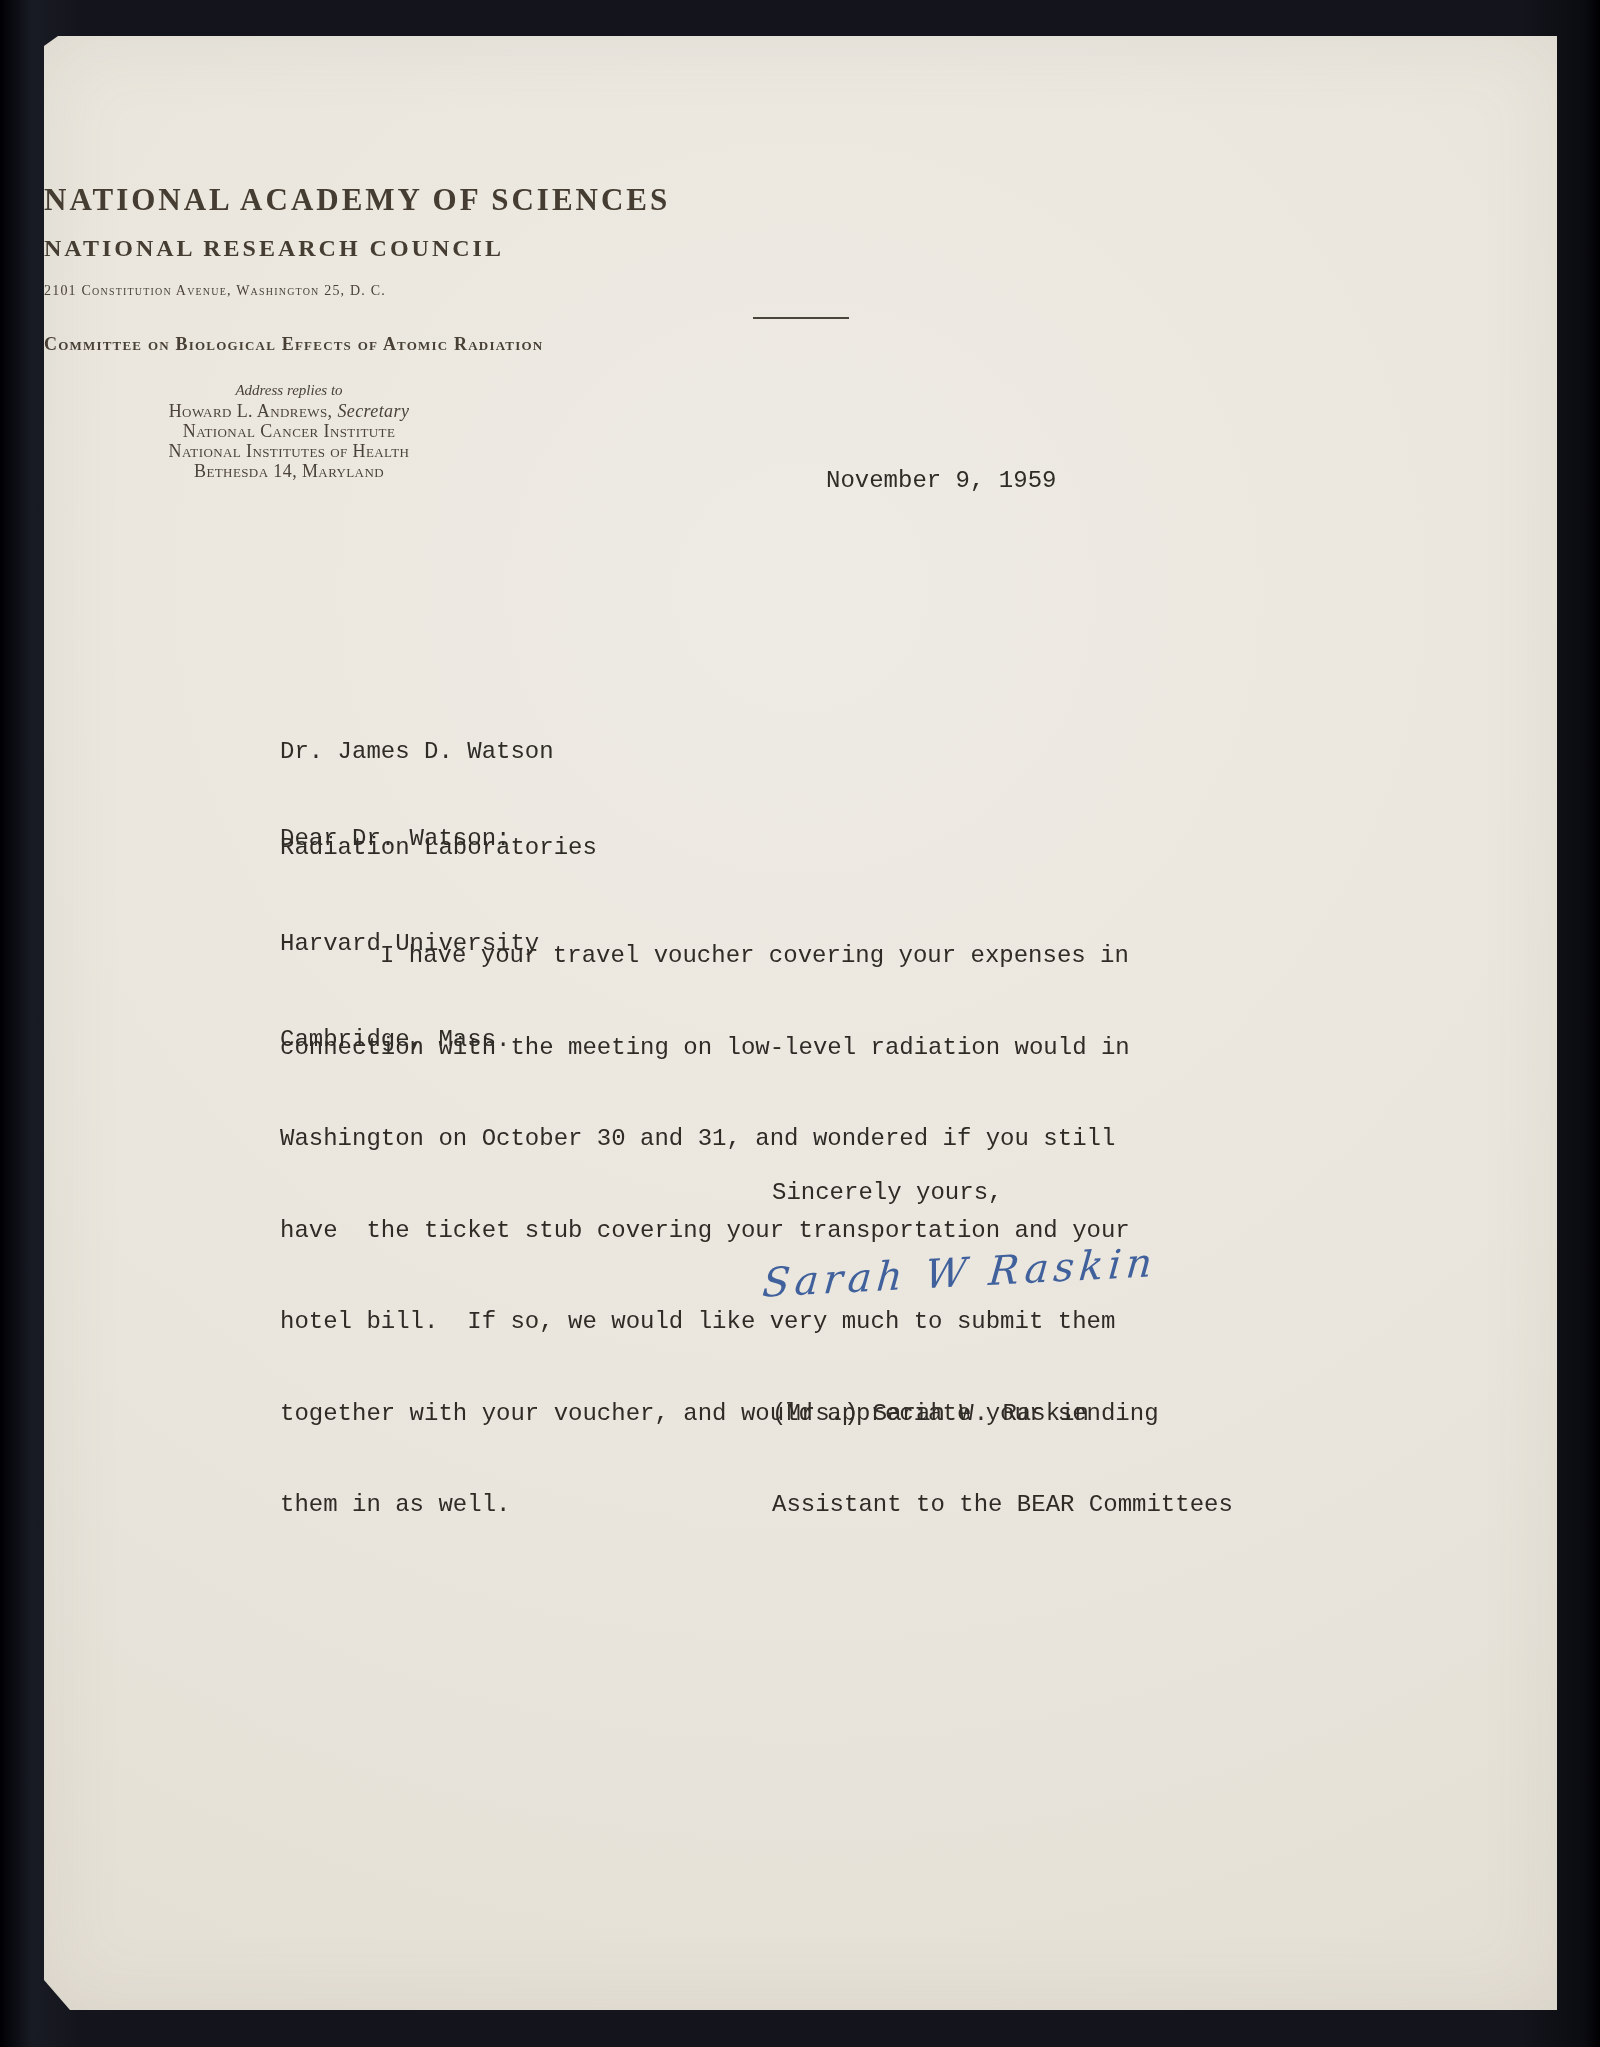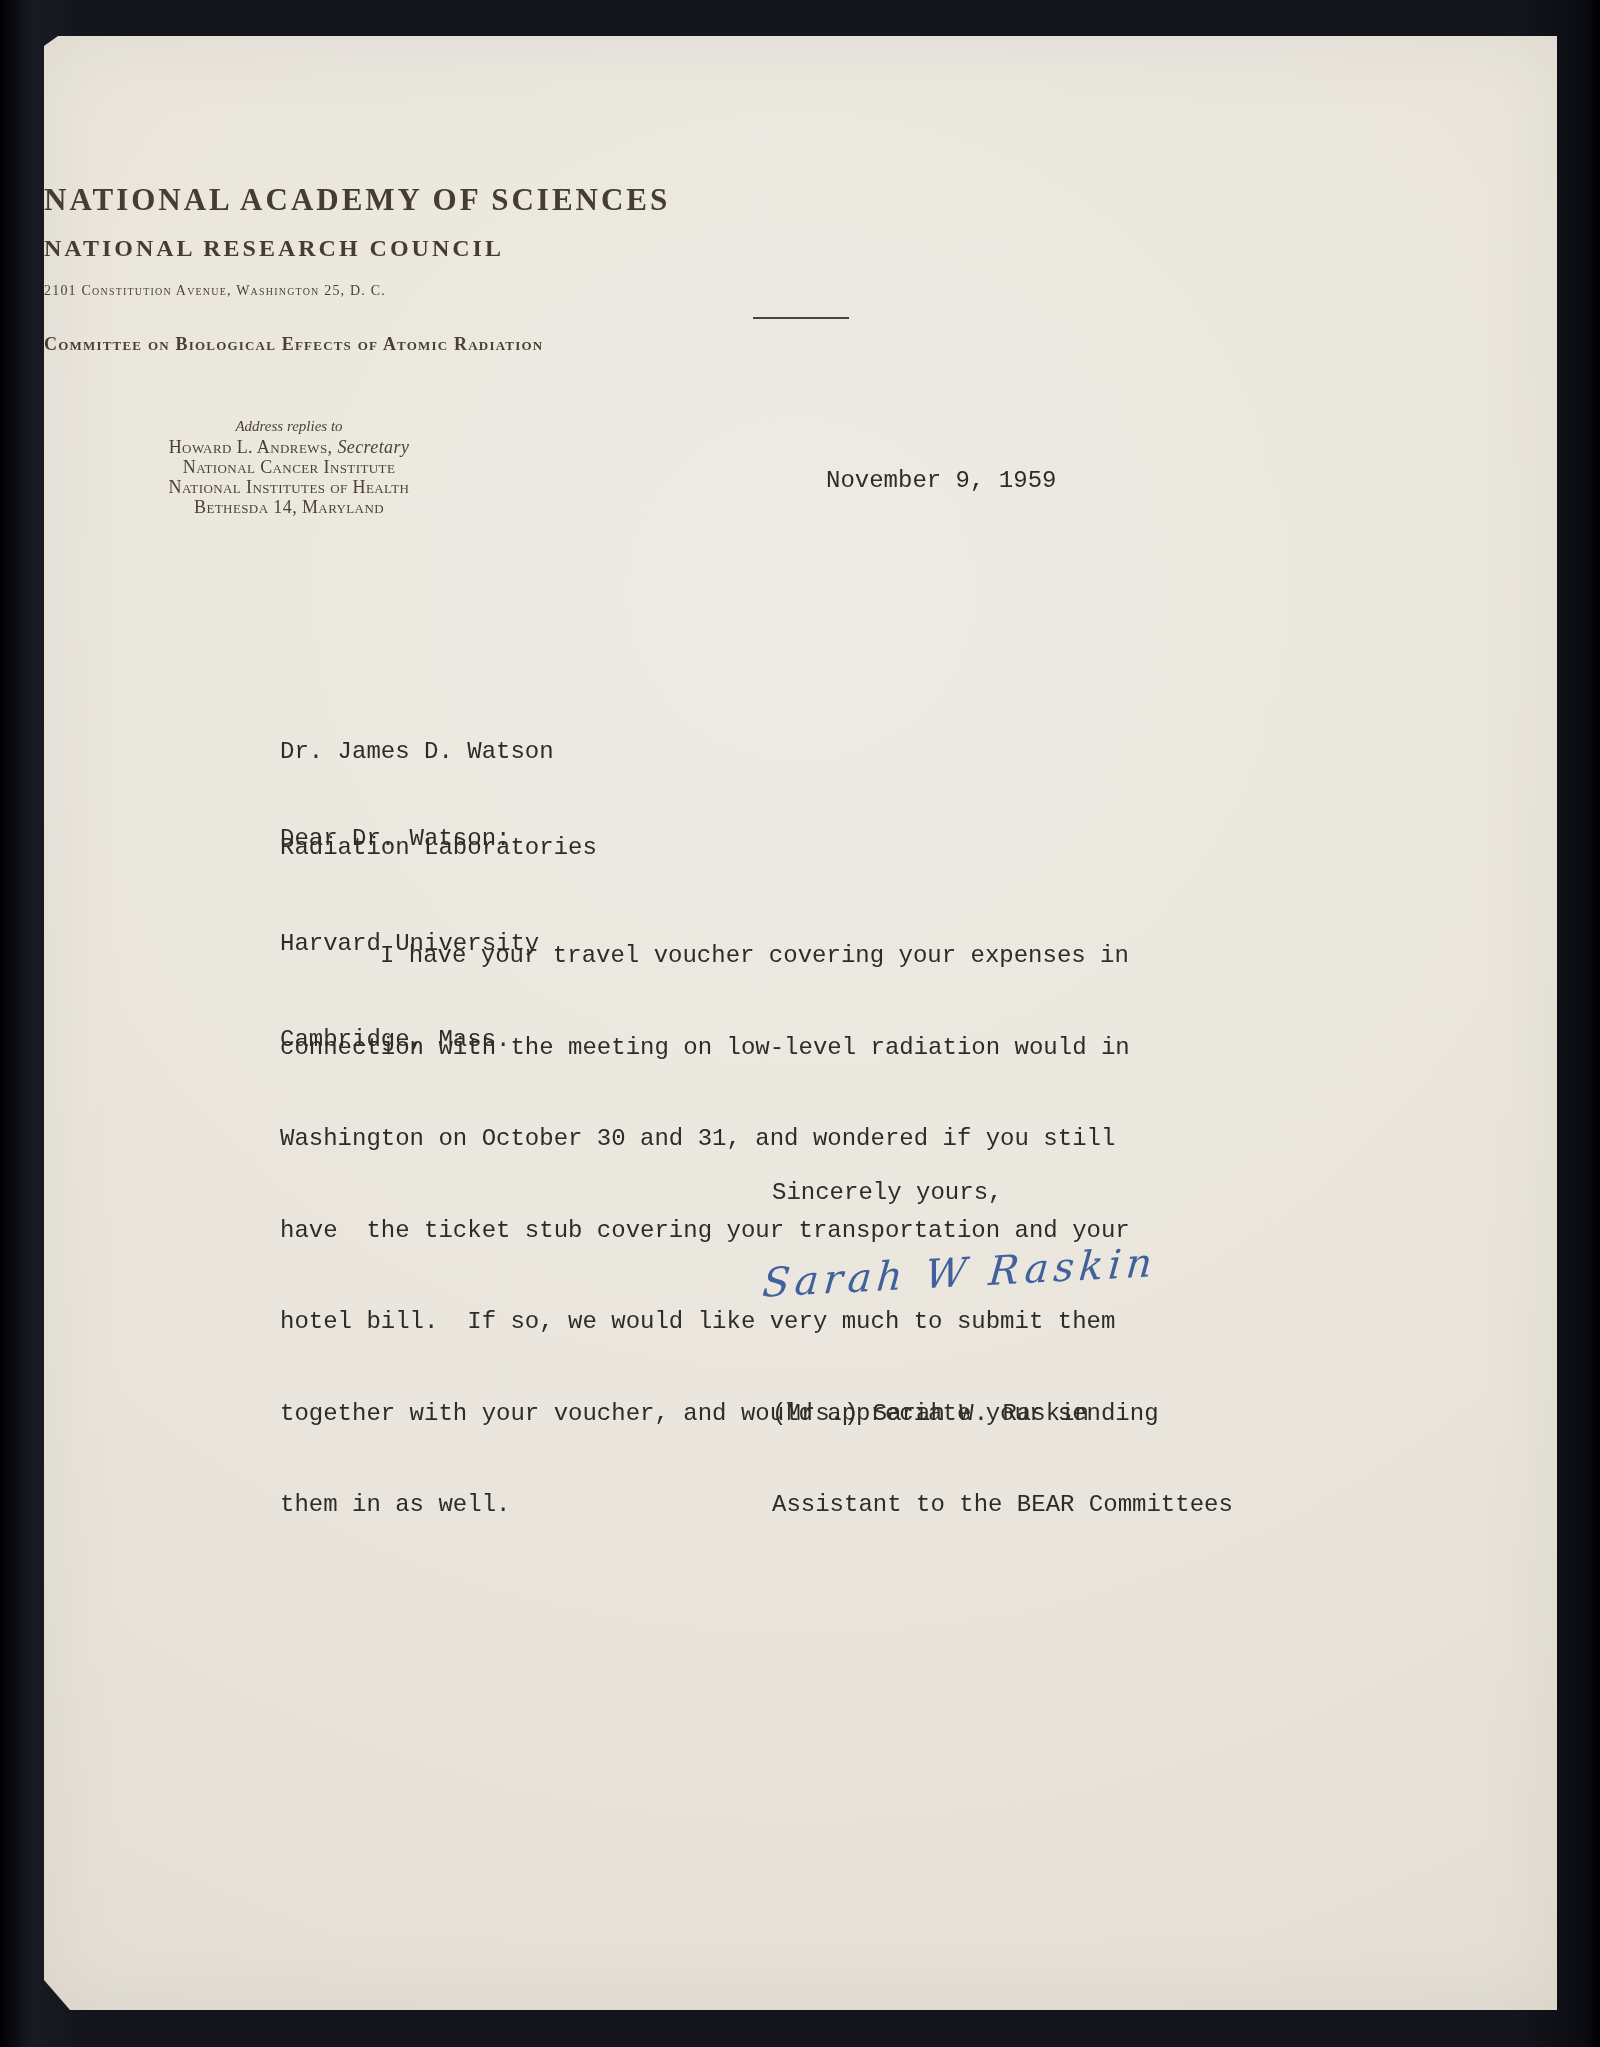--- a/index.html
+++ b/index.html
@@ -66,21 +66,21 @@
     line-height: 22px;
     letter-spacing: 1.2px;
     font-variant: small-caps;
     font-weight: 700;
     color: #484035;
   }
 
   
   .reply-block {
     position: absolute;
-    top: 380px;
+    top: 344px;
     left: 100px;
     width: 290px;
     text-align: center;
     color: #4a4238;
   }
   .reply-intro {
     font-style: italic;
     font-size: 15px;
     line-height: 21px;
   }

